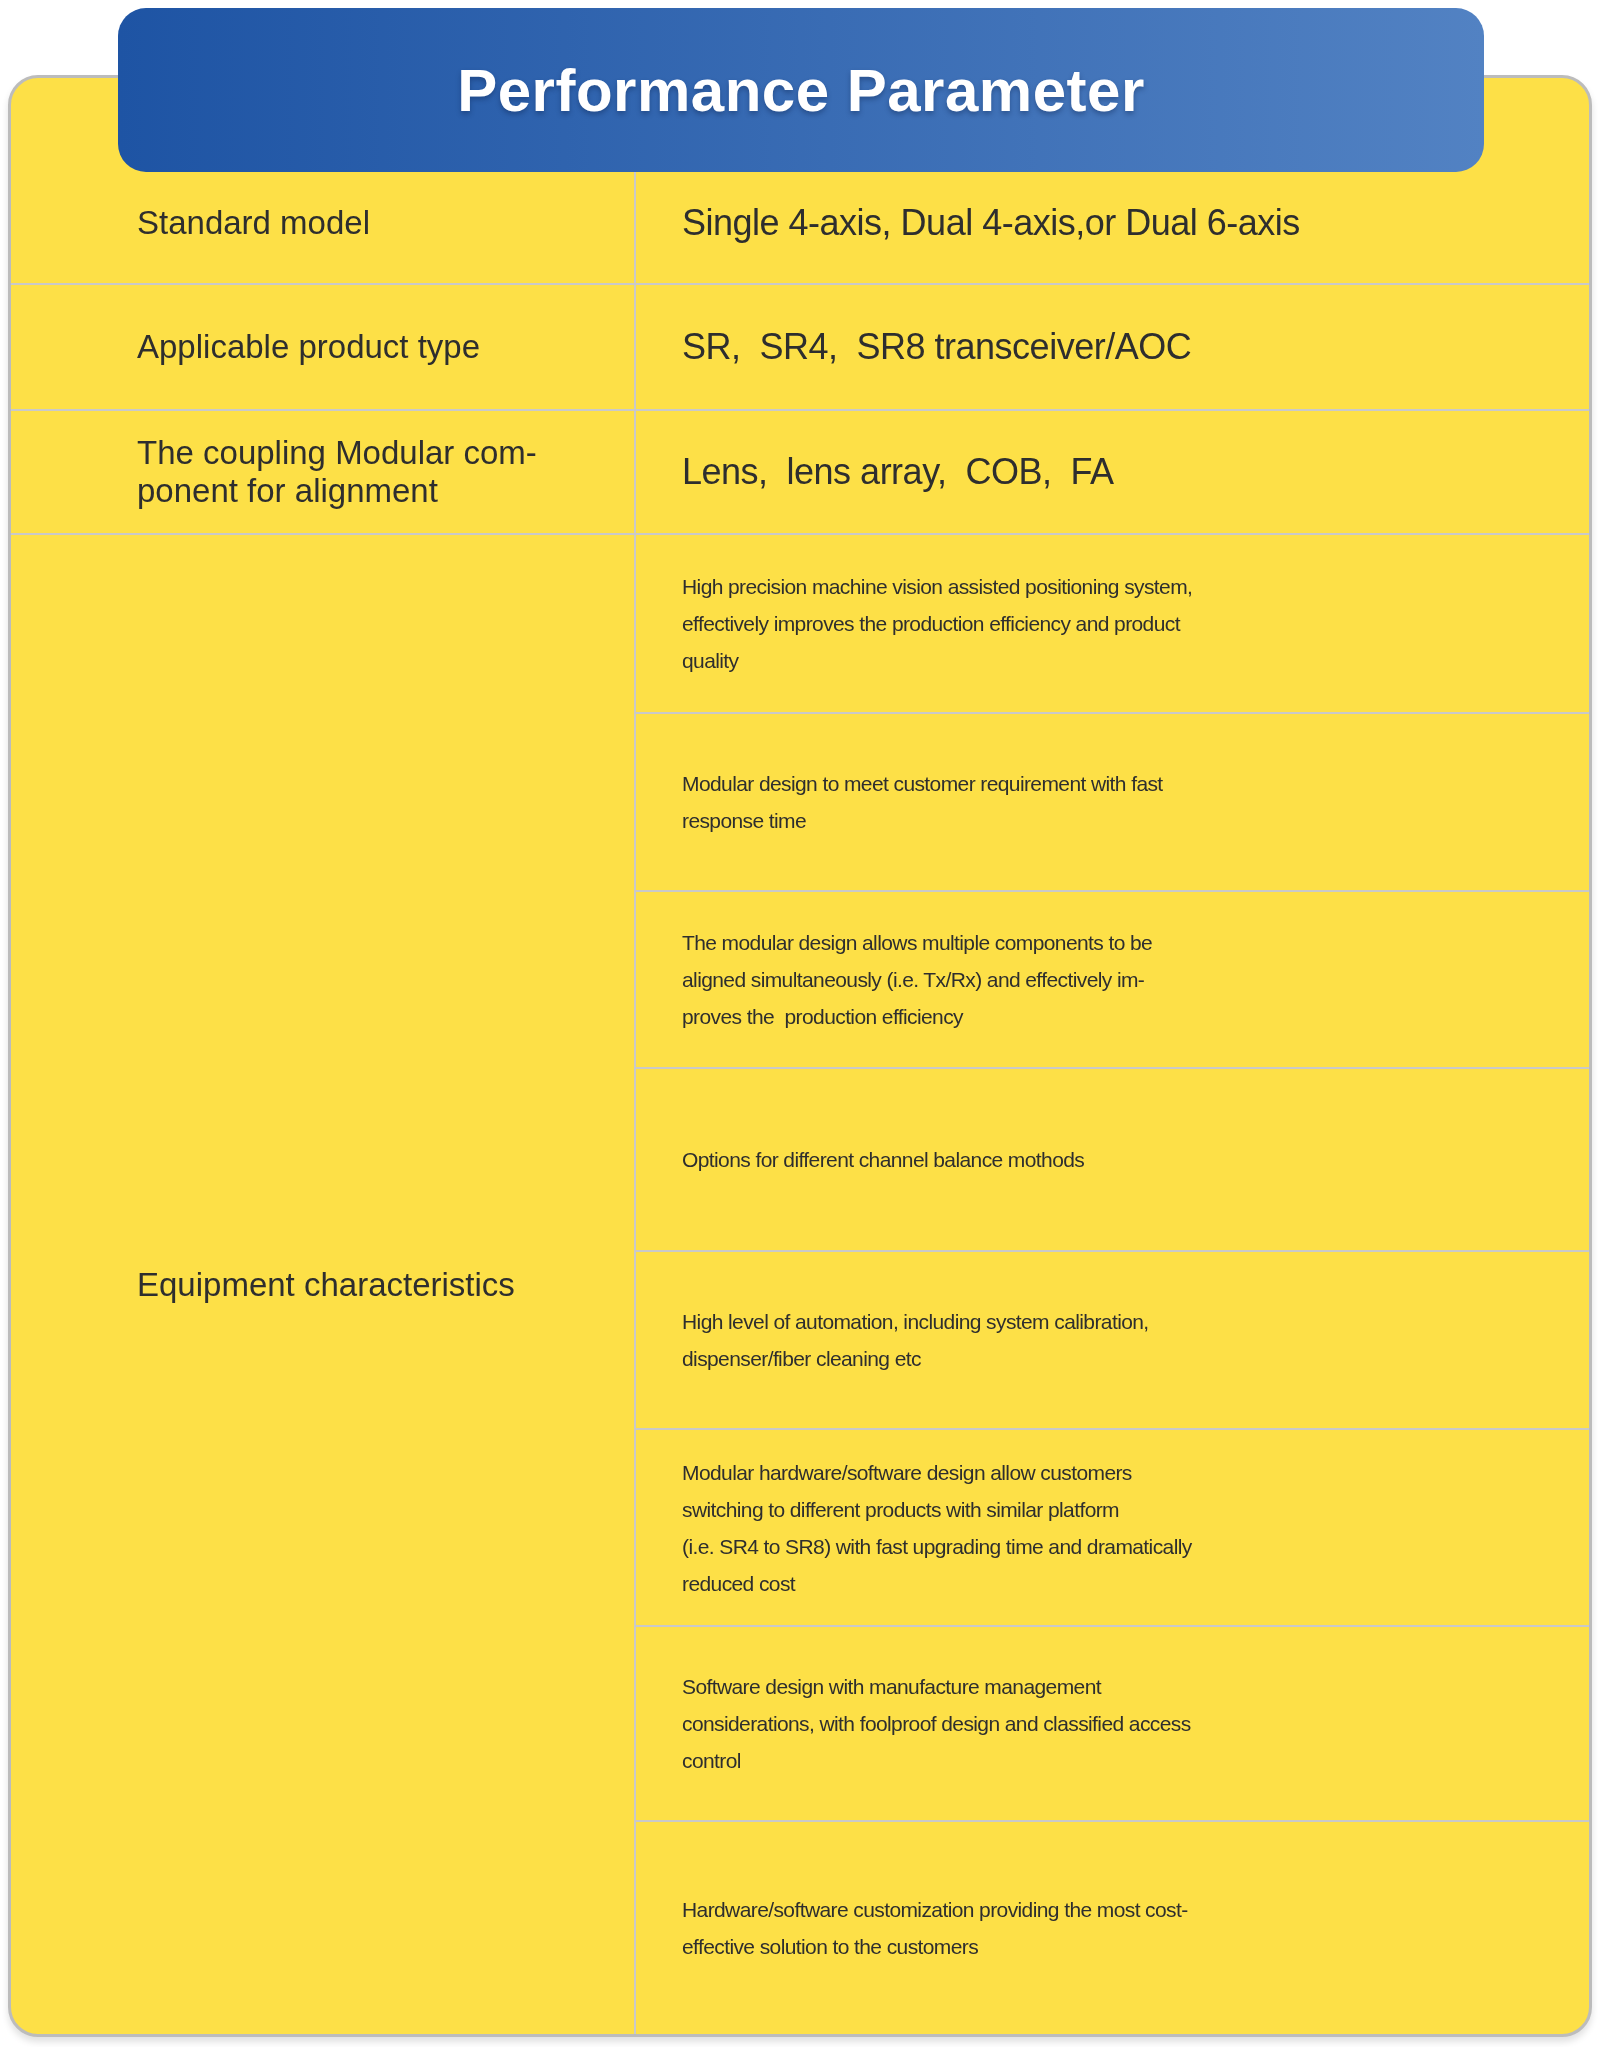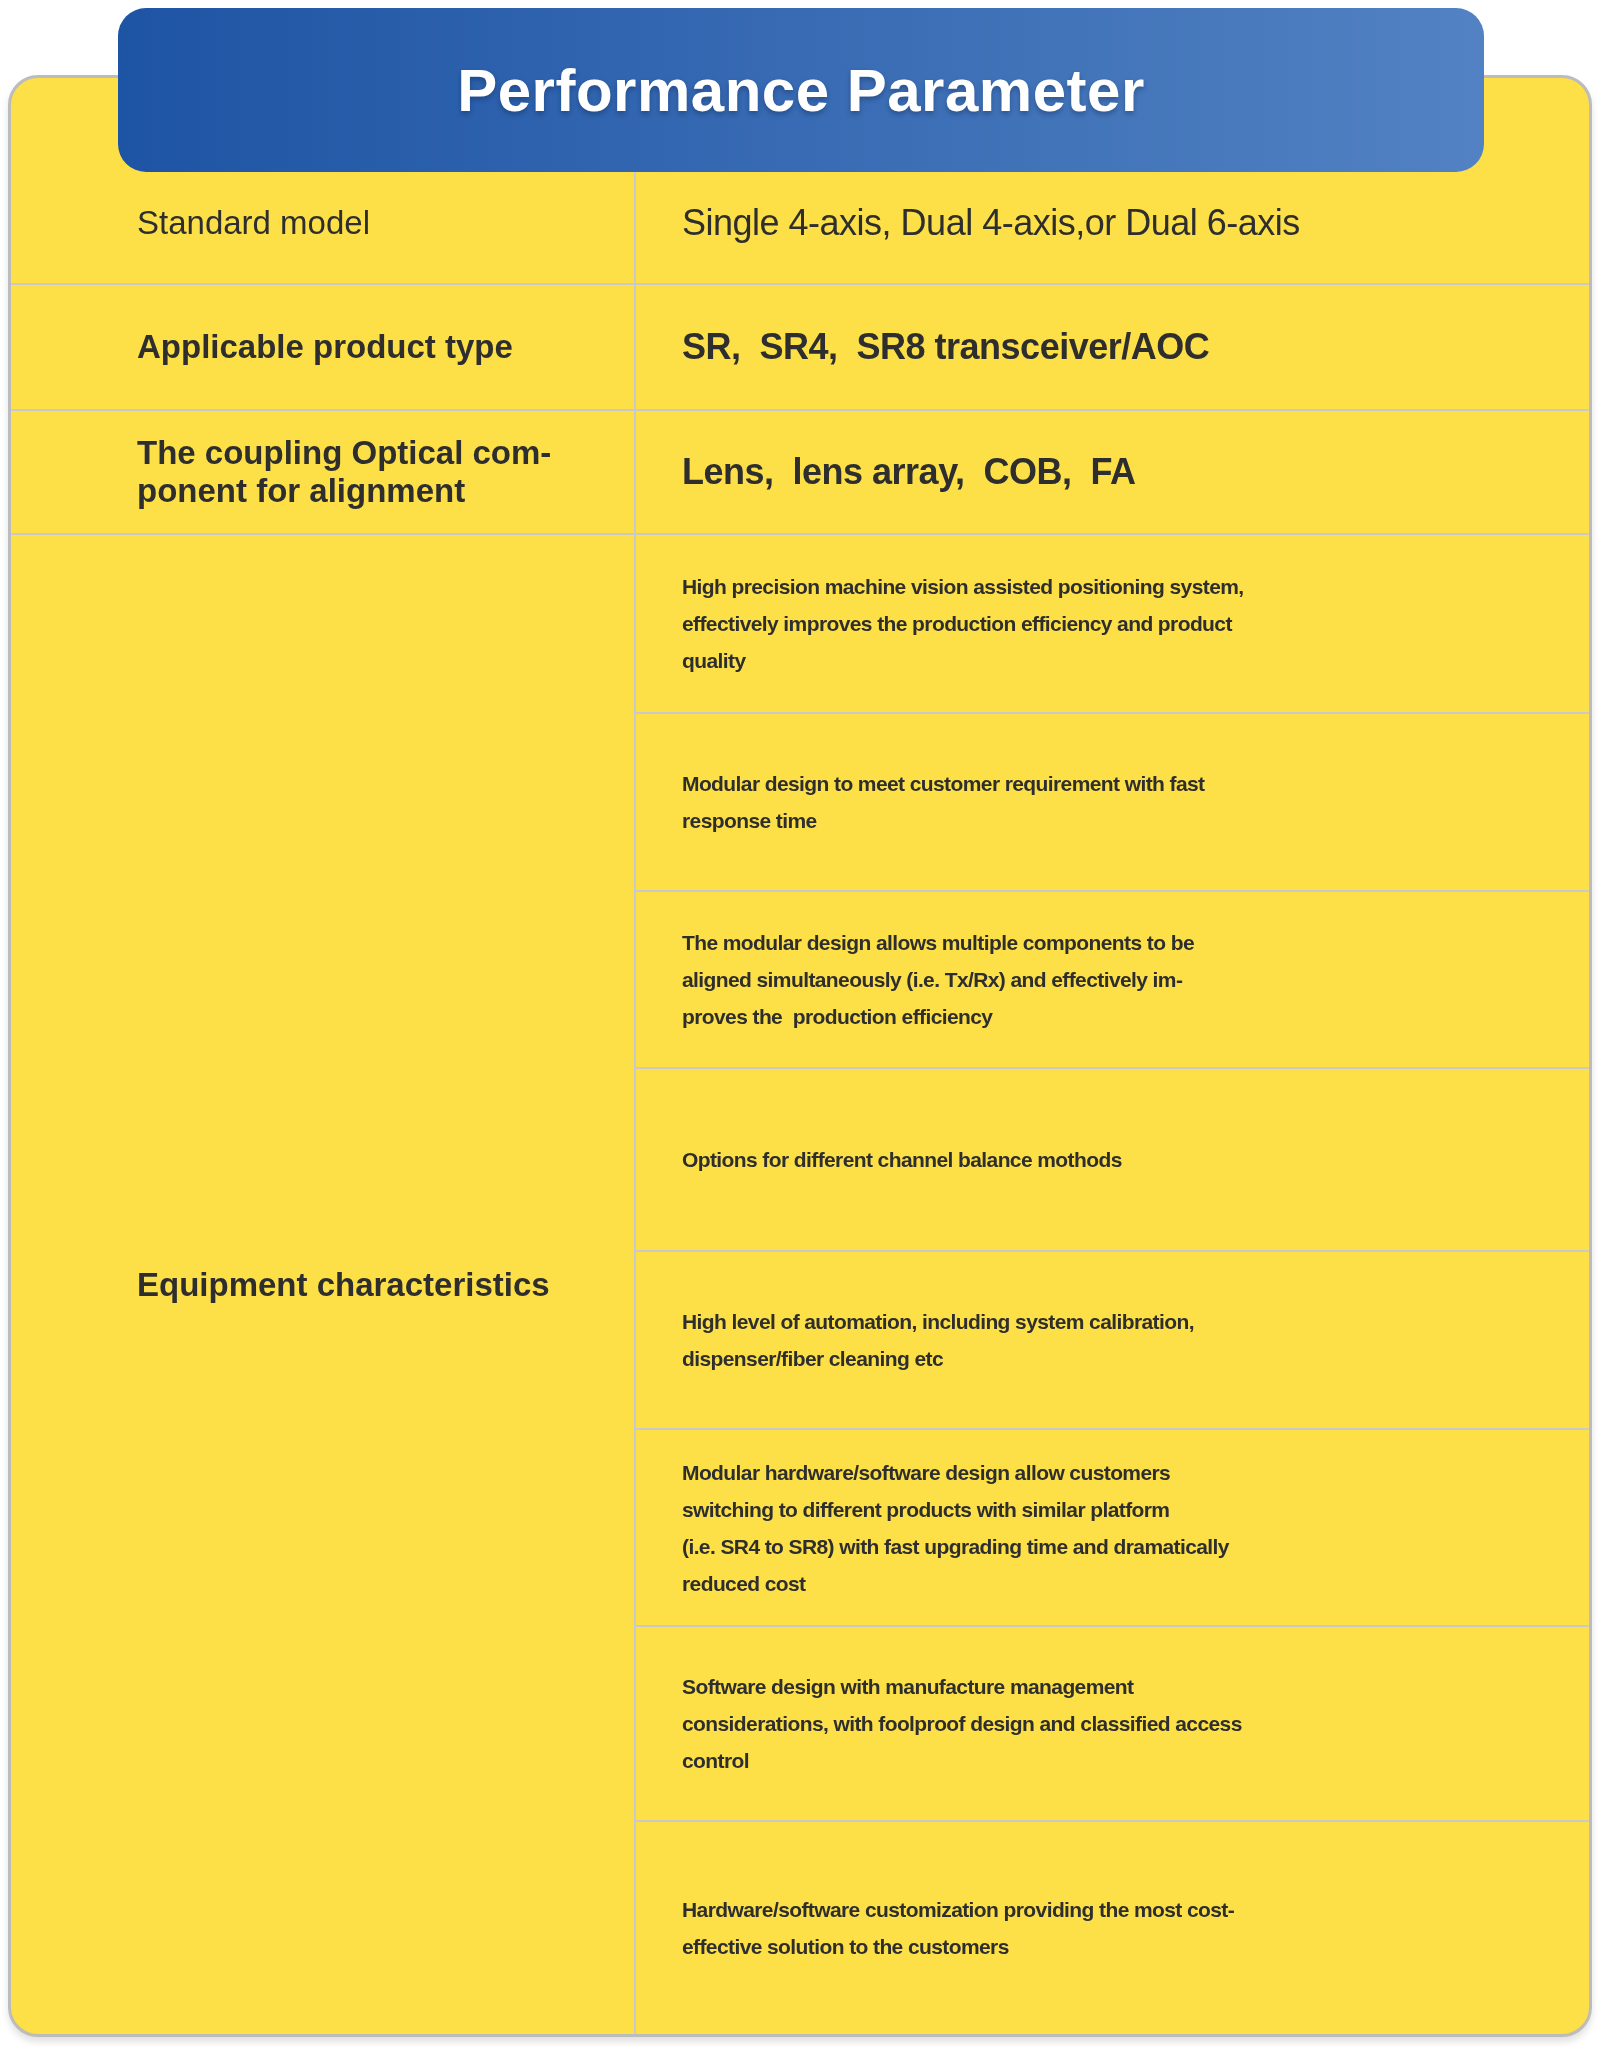--- a/index.html
+++ b/index.html
@@ -30,21 +30,21 @@
   .lab{
     padding-left:126px;padding-right:30px;
     font-size:33px;line-height:38px;white-space:pre-wrap;
   }
   .val{
     border-left:2px solid var(--grid);
     padding-left:46px;
   }
   .val-single{font-size:36px;letter-spacing:-0.5px;white-space:pre-wrap;}
   .val-para{font-size:21px;line-height:37px;letter-spacing:-0.6px;white-space:pre-wrap;}
-  .bt{border-top:2px solid var(--grid);font-weight:bold;}
+  .bt{border-top:2px solid var(--grid);}
   .row1{padding-top:84px;}
   .merged{grid-column:1;grid-row:4 / 12;}
   
   .hdr{
     position:absolute;left:118px;top:8px;width:1366px;height:164px;
     border-radius:28px;z-index:3;
     background:linear-gradient(90deg,var(--hl),var(--hr));
     display:flex;align-items:center;justify-content:center;
   }
   .hdr-title{
@@ -67,21 +67,21 @@
 
 <div class="card">
   <div class="grid">
 
     <div class="cell lab row1">Standard model</div>
     <div class="cell val val-single row1">Single 4-axis, Dual 4-axis,or Dual 6-axis</div>
 
     <div class="cell lab bt">Applicable product type</div>
     <div class="cell val val-single bt">SR,  SR4,  SR8 transceiver/AOC</div>
 
-    <div class="cell lab bt">The coupling Optical com-
+    <div class="cell lab bt">The coupling Modular com-
 ponent for alignment</div>
     <div class="cell val val-single bt">Lens,  lens array,  COB,  FA</div>
 
     <div class="cell lab bt merged">Equipment characteristics</div>
 
     <div class="cell val val-para bt">High precision machine vision assisted positioning system,
 effectively improves the production efficiency and product
 quality</div>
     <div class="cell val val-para bt">Modular design to meet customer requirement with fast
 response time</div>

